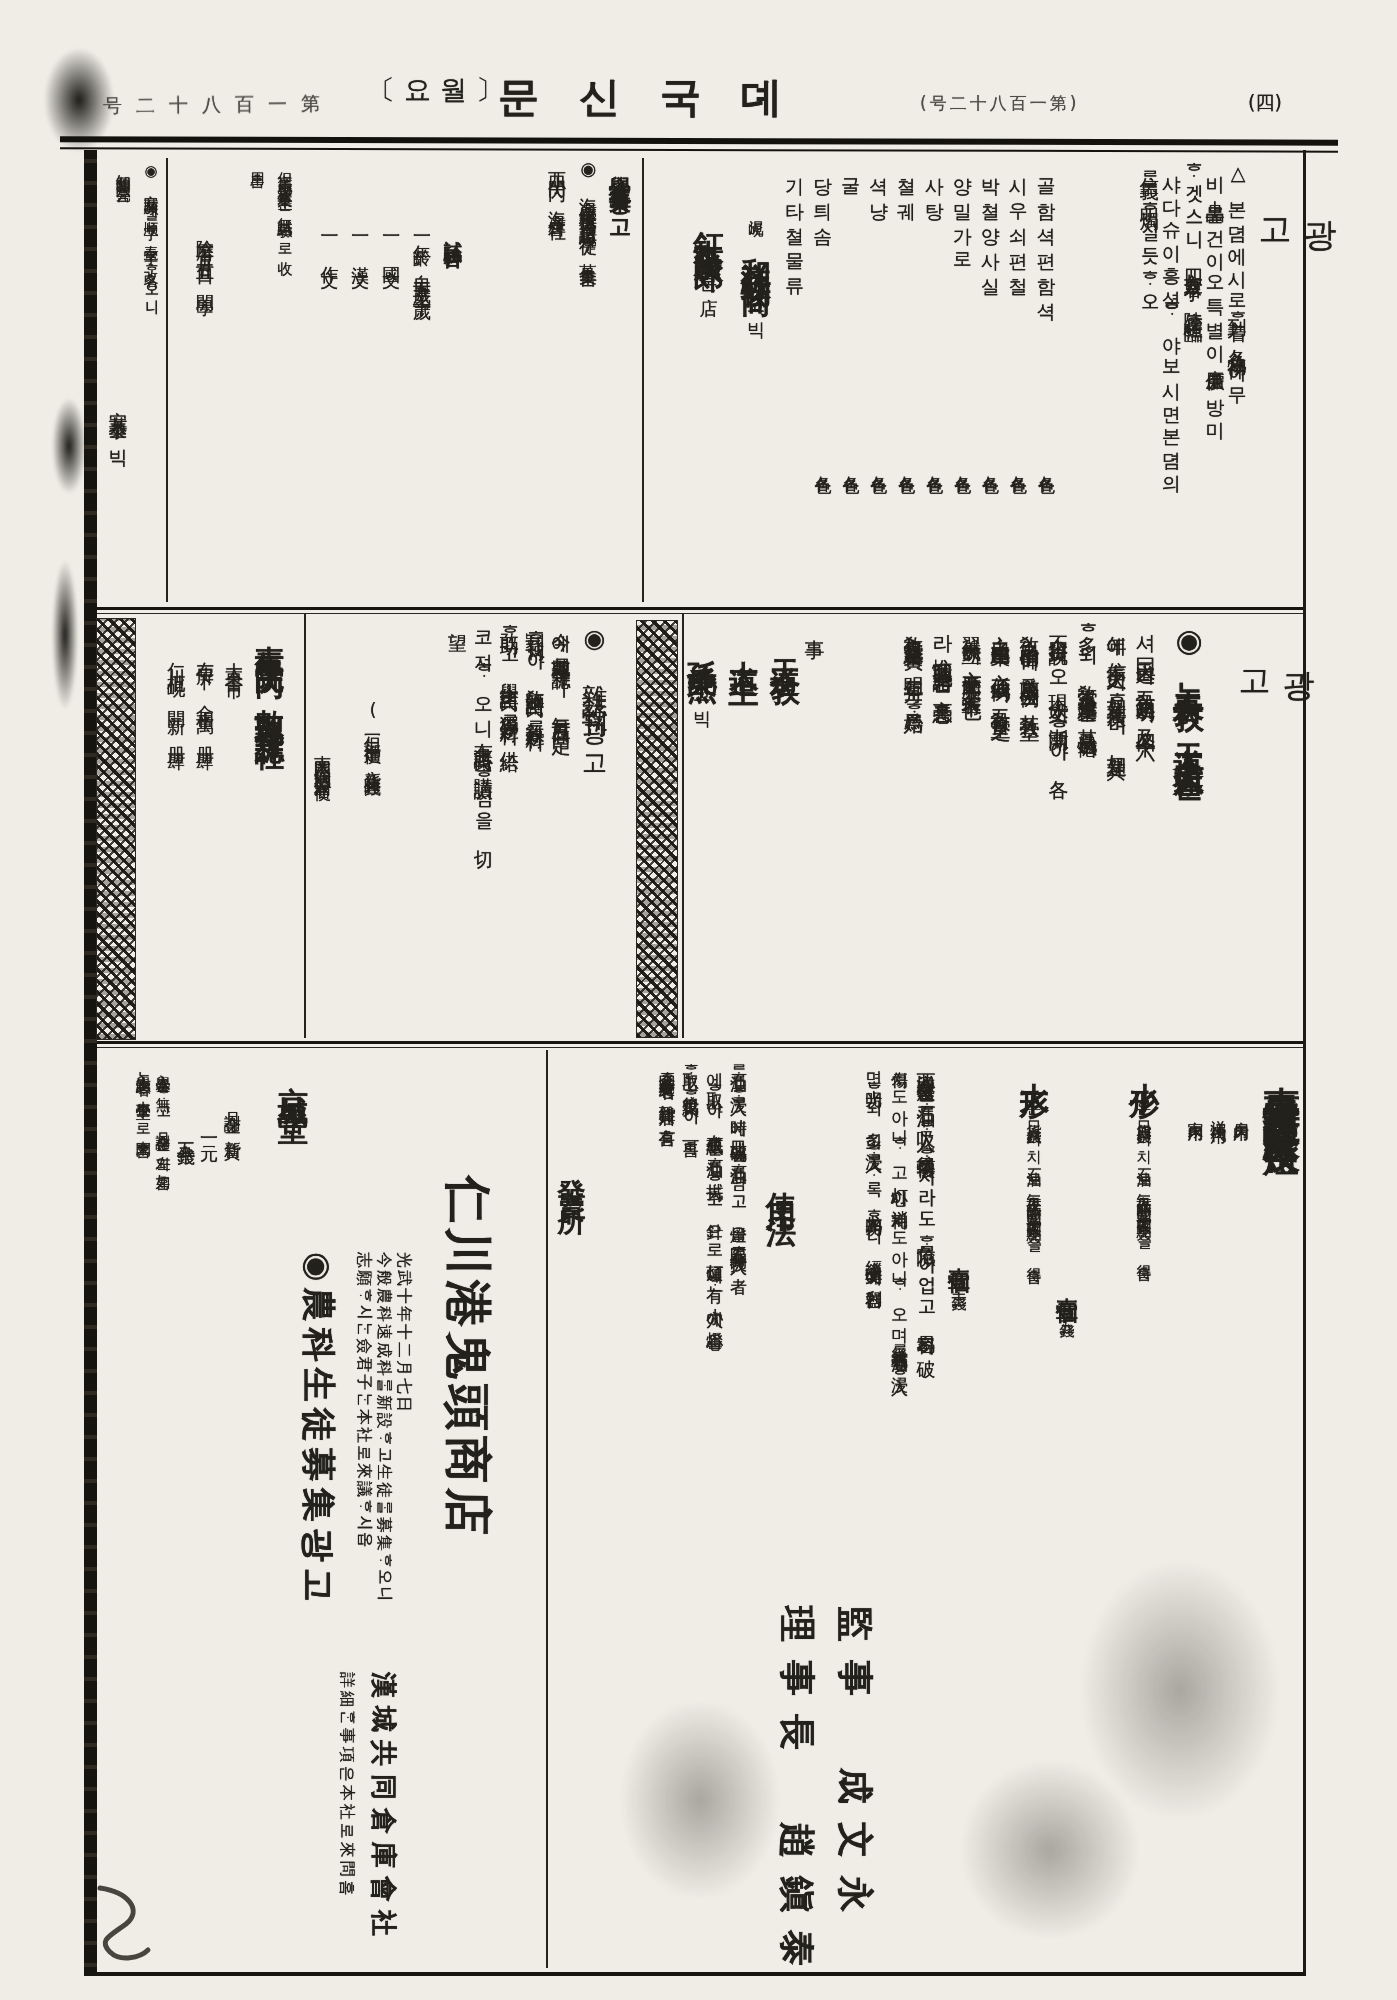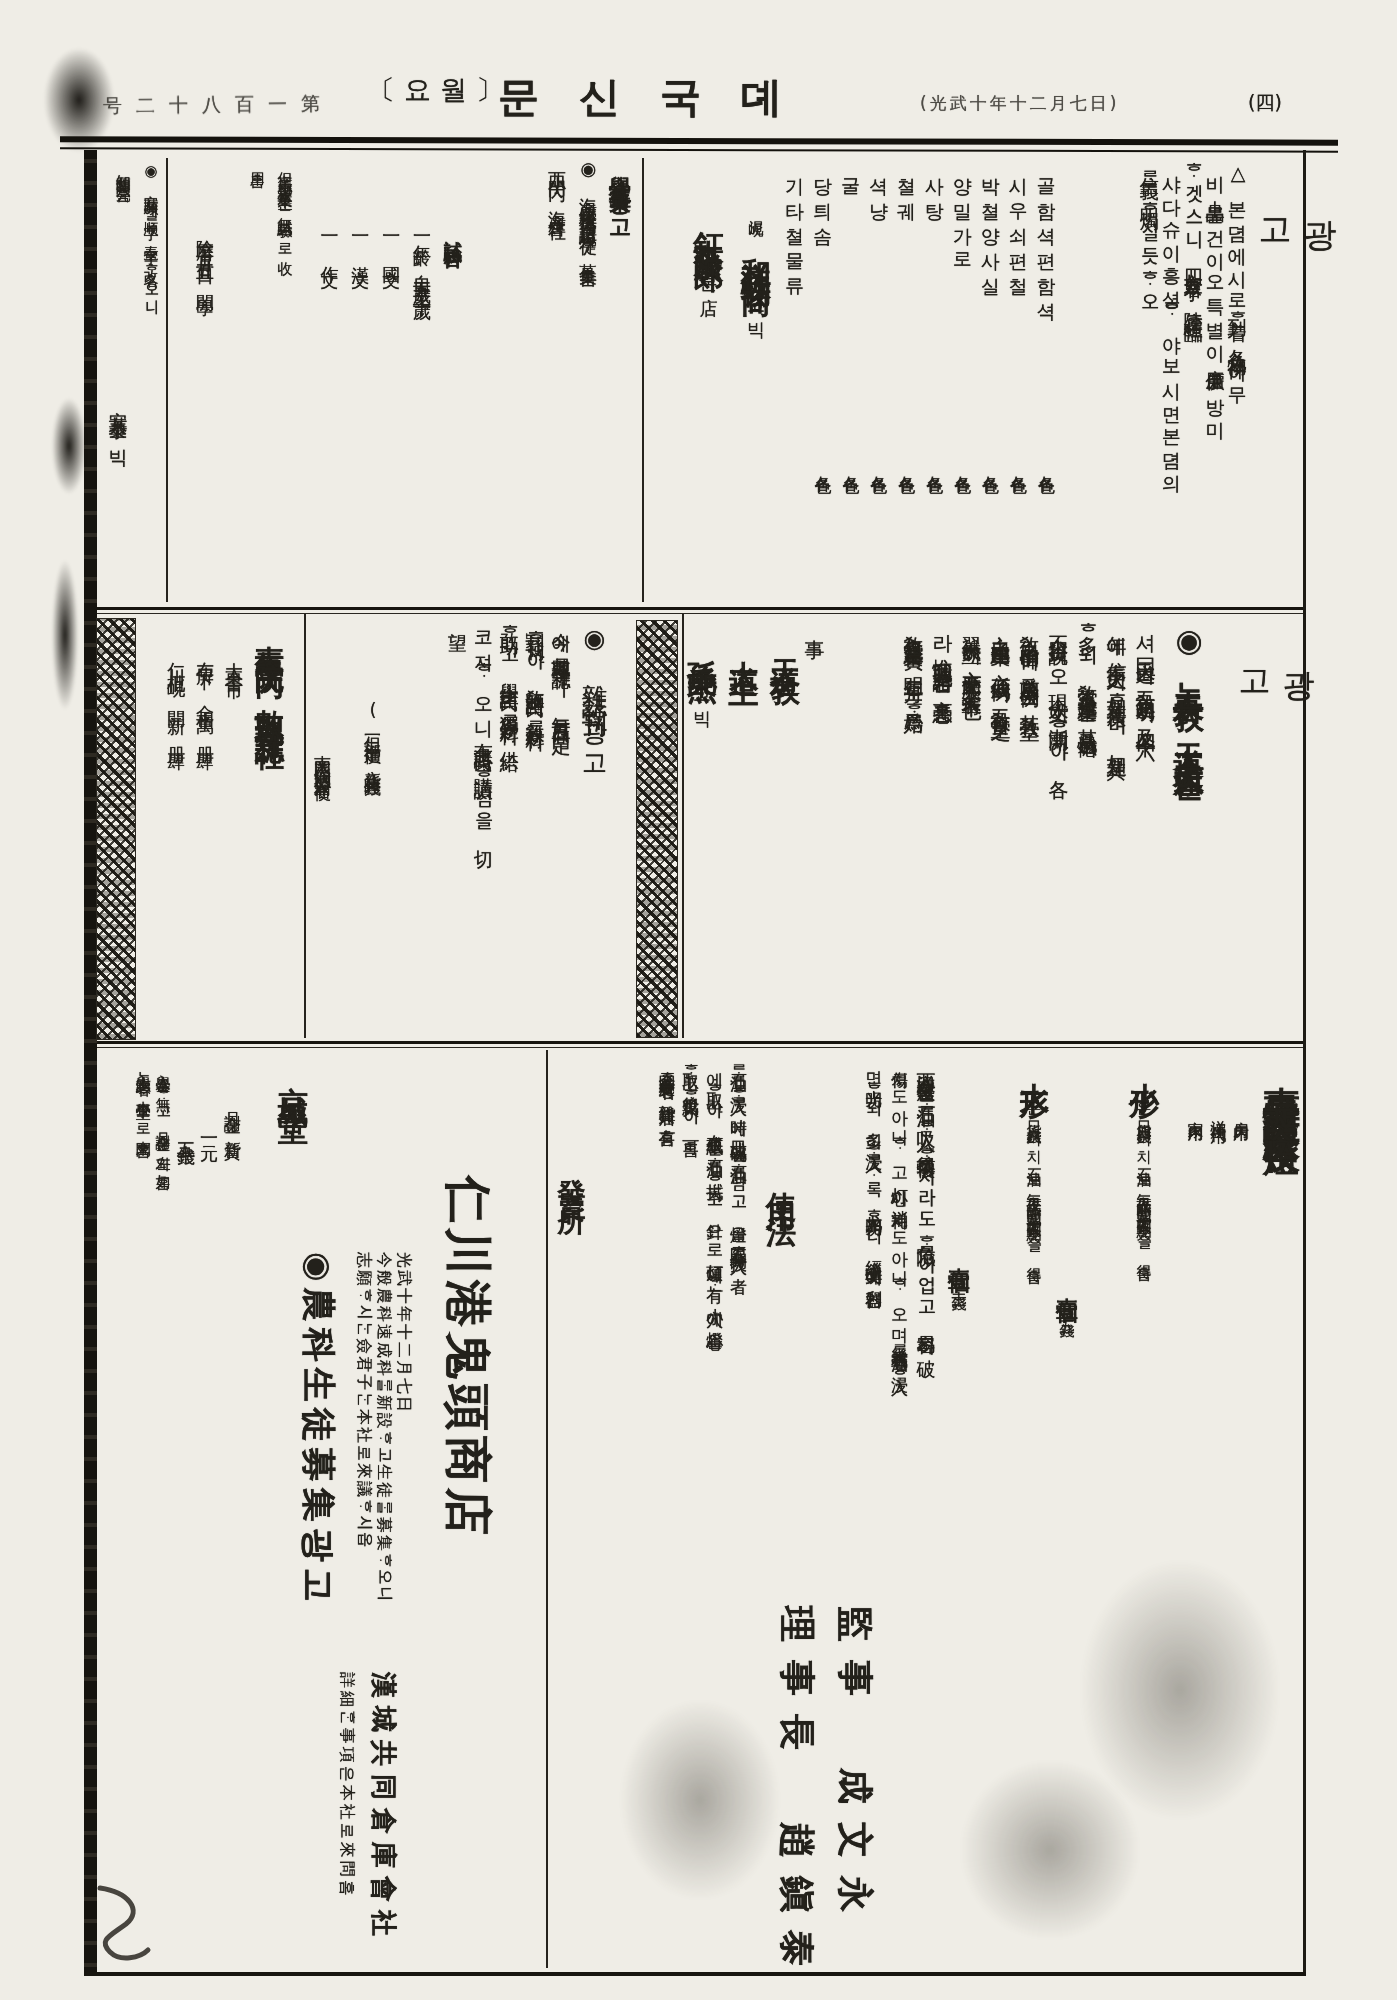--- a/index.html
+++ b/index.html
@@ -138,21 +138,21 @@
   #bl-3{left:620px;top:1700px;width:160px;height:200px;}
   #squiggle{left:88px;top:1880px;}
 </style>
 </head>
 <body>
 
 <div class="abs smudge" id="sm-corner"></div>
 <div class="abs ink faded" id="issue-no">号二十八百一第</div>
 <div class="abs ink" id="weekday">〔요월〕</div>
 <div class="abs ink" id="masthead">문신국뎨</div>
-<div class="abs ink faded" id="postal">(光武十年十二月七日)</div>
+<div class="abs ink faded" id="postal">(号二十八百一第)</div>
 <div class="abs ink" id="page-no">(四)</div>
 <div class="abs rule-head" id="head-rule"></div>
 
 <div class="abs frame-left" id="f-left"></div>
 <div class="abs frame-right" id="f-right"></div>
 <div class="abs frame-bottom" id="f-bottom"></div>
 <div class="abs rule-h" id="band-rule-1"></div>
 <div class="abs rule-h" id="band-rule-2"></div>
 <div class="abs smudge" id="sm-left1"></div>
 <div class="abs smudge" id="sm-left2"></div>

